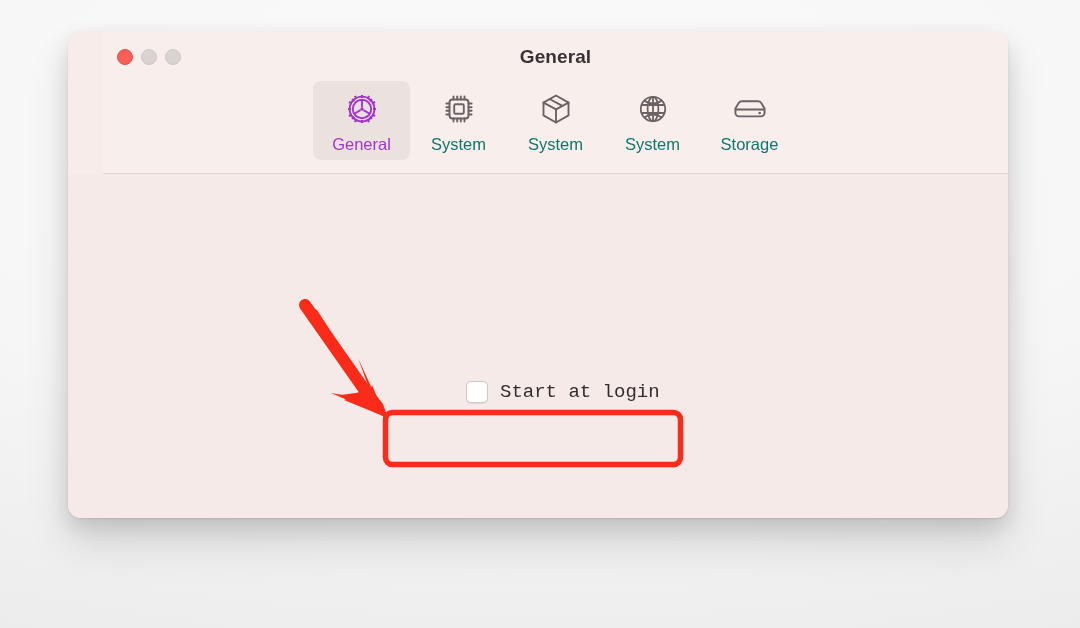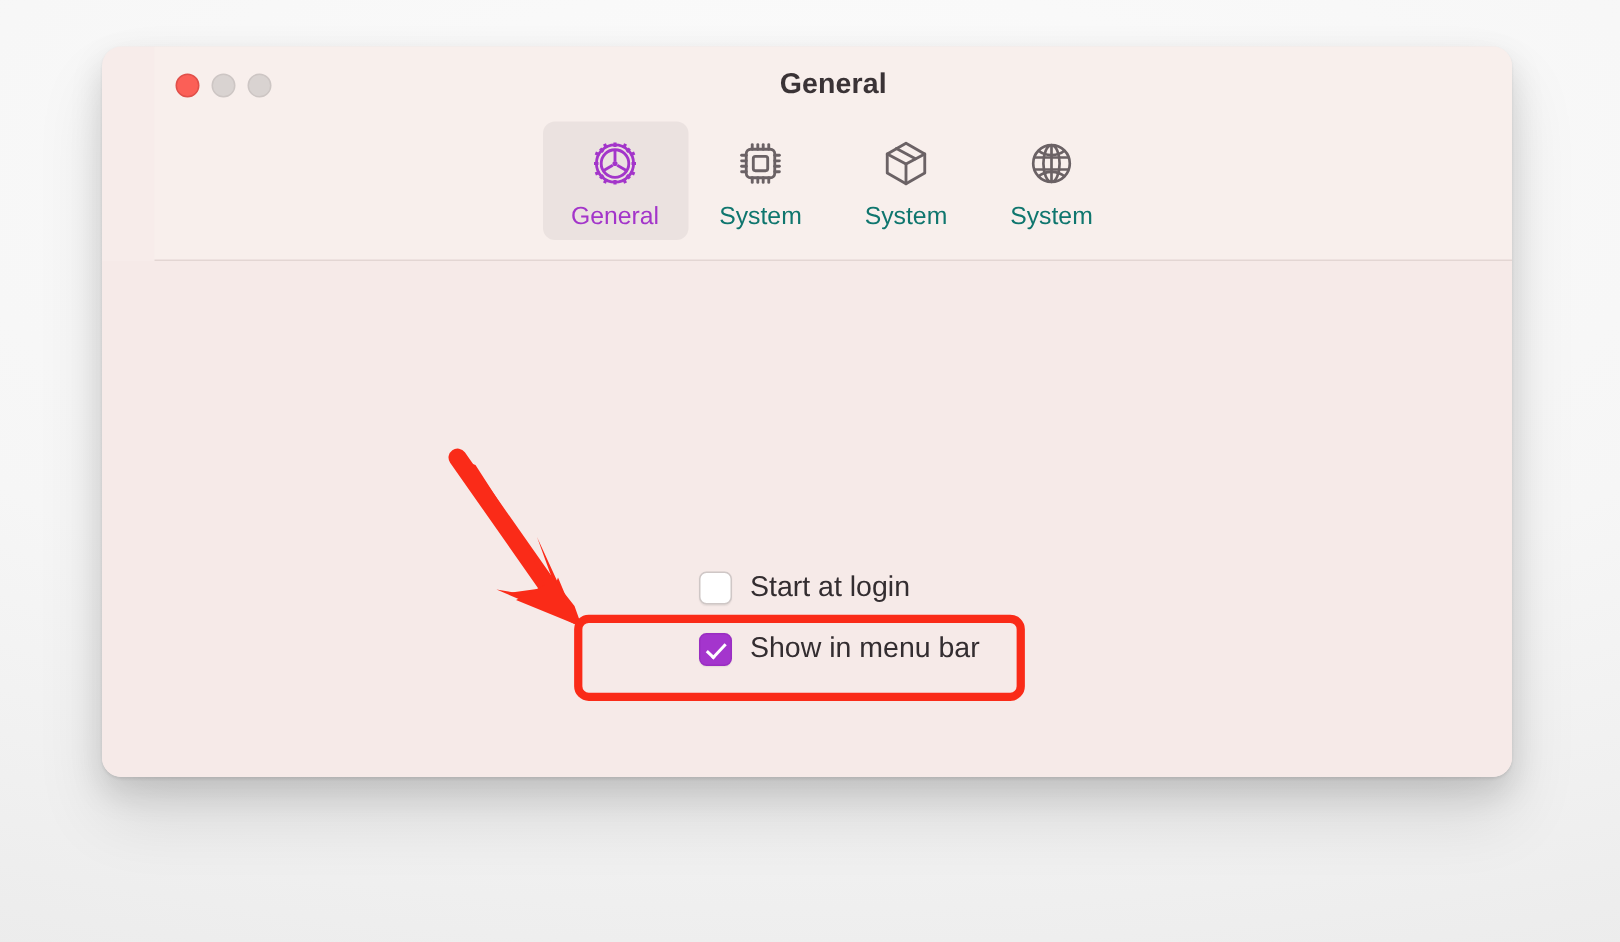--- a/index.html
+++ b/index.html
@@ -102,20 +102,21 @@
     line-height: 1;
   }
   .tab.active .lbl { color: #a335ca; }
 
   
   #content {
     position: absolute;
     left: 0; right: 0;
     top: 143px; bottom: 0;
     background: #f6eae8;
+    font-family: Liberation Mono, monospace;
   }
 
   .chk-row {
     position: absolute;
     display: flex;
     align-items: center;
     gap: 12px;
     left: 398px;
   }
   .box {
@@ -260,35 +261,43 @@
               <path d="M8.4 24.0 H31.6"></path>
               <path d="M20 7.8 L20 32.2"></path>
               <path d="M11.0 11.2 C16 15.5 24 15.5 29 11.2"></path>
               <path d="M11.0 28.8 C16 24.5 24 24.5 29 28.8"></path>
             </g>
           </svg>
         </span>
         <span class="lbl">System</span>
       </div>
 
+      <div class="tab">
+        <span class="glyph">
+          <svg width="40" height="40" viewBox="0 0 40 40">
+            <g fill="none" stroke="#6b6265" stroke-width="1.9" stroke-linejoin="round">
+              <path d="M12.0 12.2 h16 a4 4 0 0 1 3.3 1.8 l3.0 5.0 a2 2 0 0 1 .3 1.1 v3.7 a3.6 3.6 0 0 1 -3.6 3.6 h-22 a3.6 3.6 0 0 1 -3.6 -3.6 v-3.7 a2 2 0 0 1 .3 -1.1 l3.0 -5.0 a4 4 0 0 1 3.3 -1.8 z"></path>
+              <path d="M5.0 20.5 H35.0"></path>
+              <circle cx="29.6" cy="23.9" r="1.25" fill="#6b6265" stroke="none"></circle>
+            </g>
+          </svg>
+        </span>
+        <span class="lbl">Storage</span>
+      </div>
 
     </div>
   </div>
 
   <div id="content">
 
     <div class="chk-row" style="top:207px">
       <span class="box"></span>
       <span class="chk-label">Start at login</span>
     </div>
 
-    <div class="chk-row" style="top:248px">
-      <span class="box checked"></span>
-      <span class="chk-label">Show in menu bar</span>
-    </div>
 
 
   </div>
 </div>
 
 <svg id="annot" width="1080" height="628" viewBox="0 0 1080 628">
   <g>
     <path d="M306 306 L372 398 L386 415 L373 400 L357 398 L371 394 L317 310 Z" fill="#fa2b18"></path>
     <path d="M306 306 L369 396 L355 397 L331 393 L385 416 L372 385 L368 396 Z" fill="#fa2b18"></path>
     <polygon points="385,417 341,395 370,391 358,358" fill="#fa2b18"></polygon>

